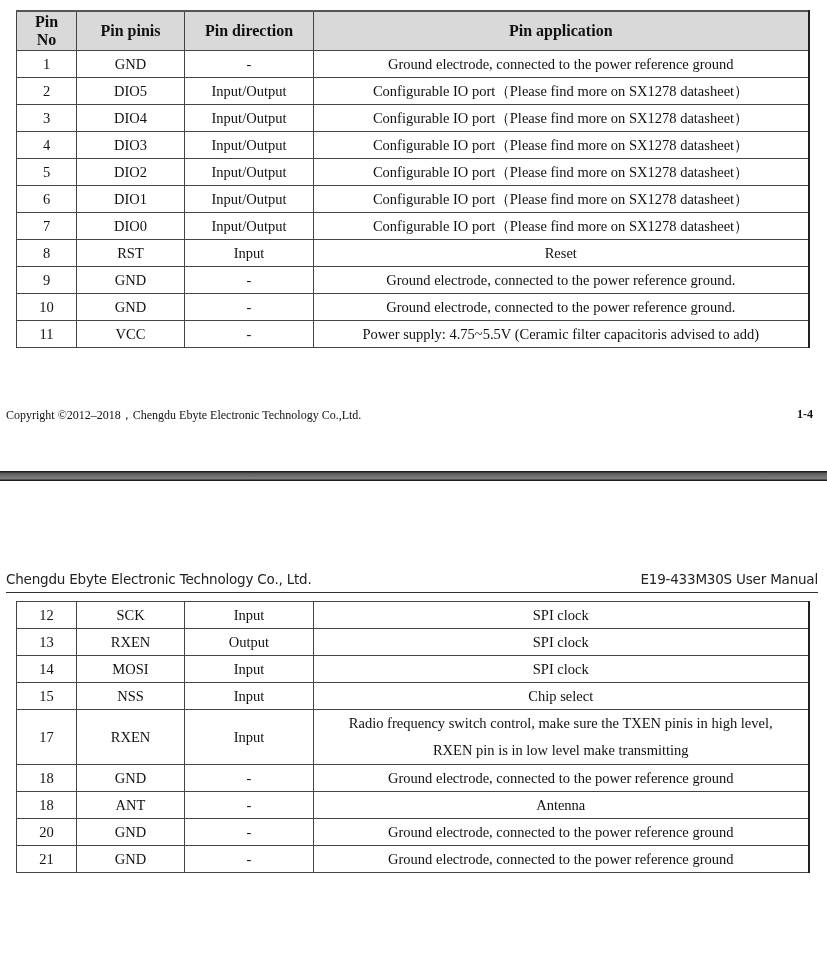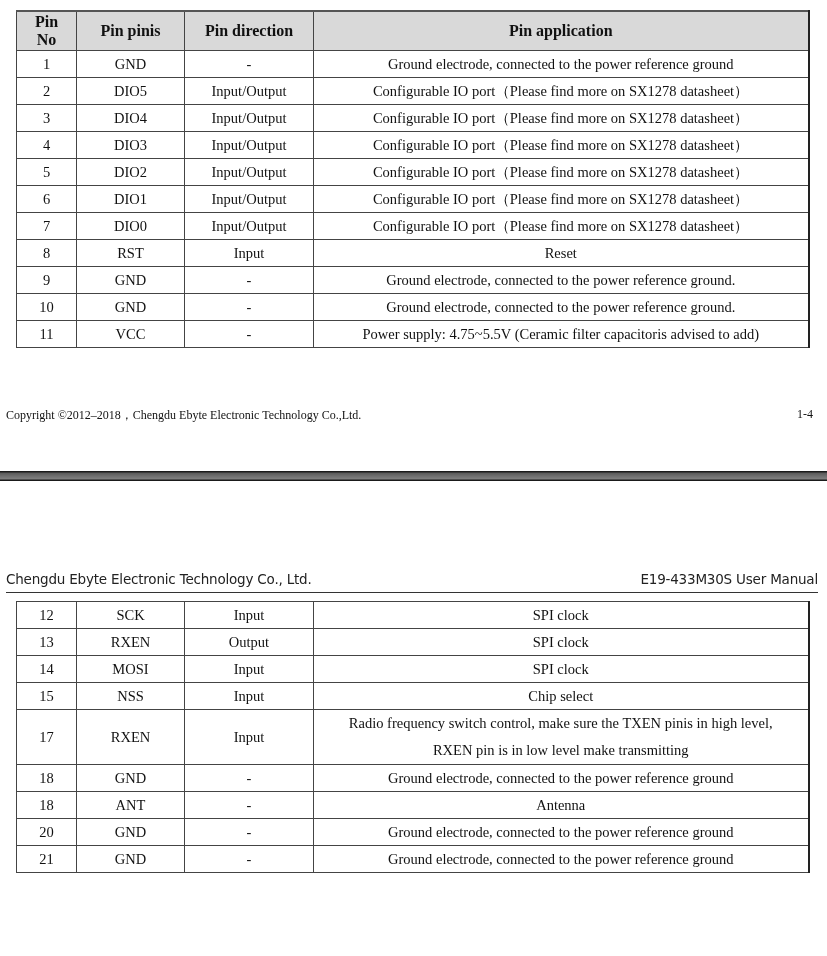--- a/index.html
+++ b/index.html
@@ -13,21 +13,21 @@
   #table1 { top: 10px; border-top: 2px solid #555; border-radius: 11px; }
   #table1 th { background: #d9d9d9; font-weight: bold; font-size: 16px; height: 38px; line-height: 18px; }
   #table1 td { height: 26px; }
   #table2 { top: 601px; }
   #table2 td { height: 26px; }
   #table2 td.tall { height: 52px; line-height: 27px; }
   #table1 { border-bottom: 1px solid #333; border-right: 2px solid #222; }
   #table2 { border-right: 2px solid #222; border-bottom: 1px solid #333; padding-left: 33px; }
   .footer { position: absolute; top: 407px; left: 6px; right: 14px; font-size: 12px; font-family: "Liberation Serif", serif; }
   .footer .left { position: absolute; left: 0; }
-  .footer .right { position: absolute; right: 0; }
+  .footer .right { position: absolute; right: 0; font-weight: bold; }
   .sep { position: absolute; left: 0; width: 827px; top: 471px; height: 10px;
          background: linear-gradient(#1a1a1a 0, #1a1a1a 1px, #5a5a5a 2px, #6e6e6e 5px, #808080 8px, #1a1a1a 9px, #1a1a1a 10px); }
   .page-header { position: absolute; top: 571px; left: 6px; right: 9px; font-family: "DejaVu Sans", sans-serif; font-size: 13.5px; color: #222; letter-spacing: -0.2px; }
   .page-header .left { position: absolute; left: 0; text-align: center; }
   .page-header .right { position: absolute; right: 0; }
   .header-rule { position: absolute; top: 592px; left: 6px; width: 812px; height: 1px; background: #333; }
 </style>
 </head>
 <body>
 

